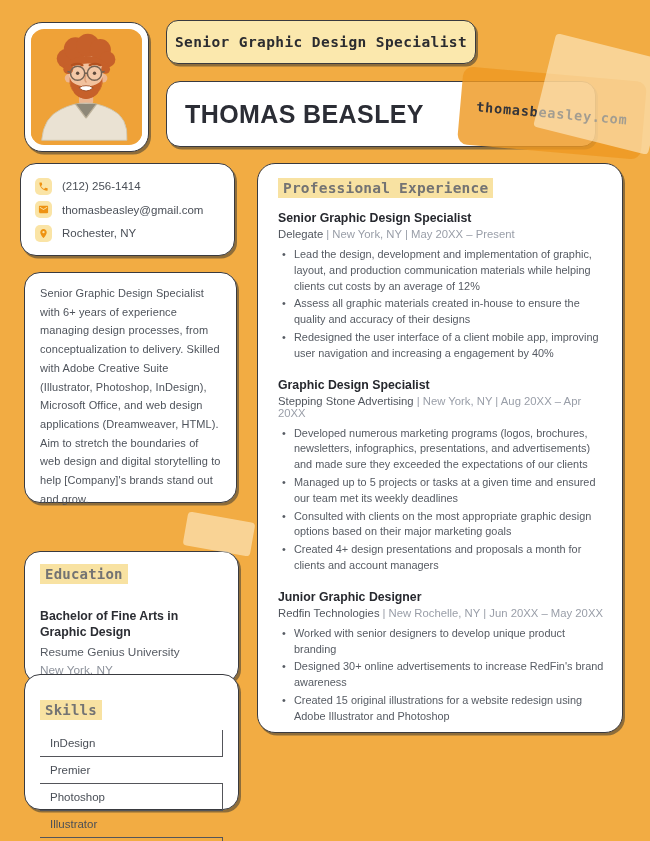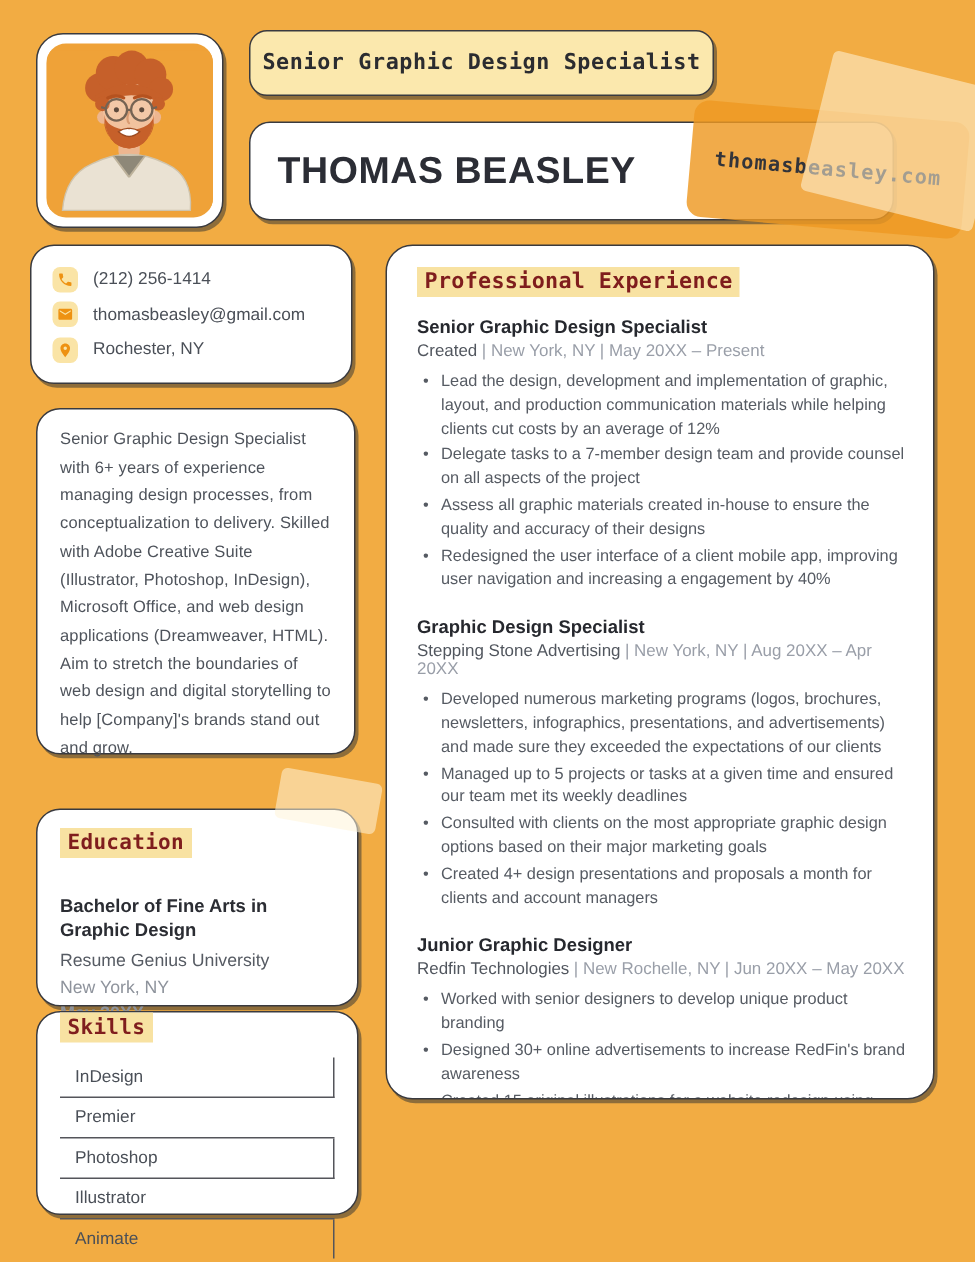--- a/index.html
+++ b/index.html
@@ -51,28 +51,28 @@
     display:flex; flex-direction:column; justify-content:space-between;}
   .contact-row{display:flex; align-items:center; gap:10px; height:22px;}
   .icon-chip{width:17px; height:17px; border-radius:5px; background:var(--chip-bg);
     display:flex; align-items:center; justify-content:center; flex:0 0 auto;}
   .icon-chip svg{width:11px; height:11px; display:block;}
   .contact-text{font-size:11.5px; color:#4A4F57;}
   .summary-card{left:24px; top:272px; width:213px; height:231px; padding:11px 15px;}
   .summary-card p{font-size:11px; line-height:18.7px; color:#4E535B; letter-spacing:.1px;}
   .section-title{
     display:inline-block; font-family:"DejaVu Sans Mono", monospace; font-weight:bold;
-    font-size:14px; color:#7f1d1d; background:var(--highlight); padding:2px 5px; letter-spacing:.2px;
-  }
-  .education-card{left:24px; top:539px; width:215px; height:132px; padding:12px 15px;}
+    font-size:14px; color:#737373; background:var(--highlight); padding:2px 5px; letter-spacing:.2px;
+  }
+  .education-card{left:24px; top:551px; width:215px; height:132px; padding:12px 15px;}
   .edu-degree{margin-top:24px; font-size:12.3px; font-weight:bold; color:#2B2D33; line-height:1.32;}
   .edu-school{margin-top:5px; font-size:11.8px; color:#565B63;}
   .edu-loc{margin-top:4px; font-size:11.8px; color:#8E939C;}
   .edu-date{margin-top:3px; font-size:12px; color:#8E939C;font-weight:bold;}
-  .skills-card{left:24px; top:674px; width:215px; height:136px; padding:0 15px;}
+  .skills-card{left:24px; top:674px; width:215px; height:136px; padding:25px 15px;}
   .skills-table{display:grid; grid-template-columns:1fr; margin-top:10px;}
   .skill-cell{font-size:11.5px; color:#4A4F57; padding:7px 4px 7px 10px;
     border-bottom:1px solid #54555A;}
   .skill-cell.colL{border-right:1.3px solid #54555A;}
   .skill-cell.lastrow{border-bottom:none;}
   
   .experience-card{left:257px; top:163px; width:366px; height:570px; padding:14px 16px 0 20px;
     border-radius:18px; overflow:hidden;}
   .experience-card .section-title{font-size:14.5px;}
   .job{margin-top:13px;}
@@ -200,25 +200,24 @@
     <div class="skill-cell lastrow">Lightroom</div>
   </div>
 </div>
 
 <div class="card experience-card">
   <span class="section-title">Professional Experience</span>
 
   <div class="job">
     <div class="job-title">Senior Graphic Design Specialist</div>
     <div class="job-sub">
-      <span>Created</span><span class="meta">| New York, NY | May 20XX – Present</span>
+      <span>Delegate</span><span class="meta">| New York, NY | May 20XX – Present</span>
     </div>
     <ul>
       <li>Lead the design, development and implementation of graphic, layout, and production communication materials while helping clients cut costs by an average of 12%</li>
-      <li>Delegate tasks to a 7-member design team and provide counsel on all aspects of the project</li>
       <li>Assess all graphic materials created in-house to ensure the quality and accuracy of their designs</li>
       <li>Redesigned the user interface of a client mobile app, improving user navigation and increasing a engagement by 40%</li>
     </ul>
   </div>
 
   <div class="job">
     <div class="job-title">Graphic Design Specialist</div>
     <div class="job-sub">
       <span>Stepping Stone Advertising</span><span class="meta">| New York, NY | Aug 20XX – Apr 20XX</span>
     </div>

